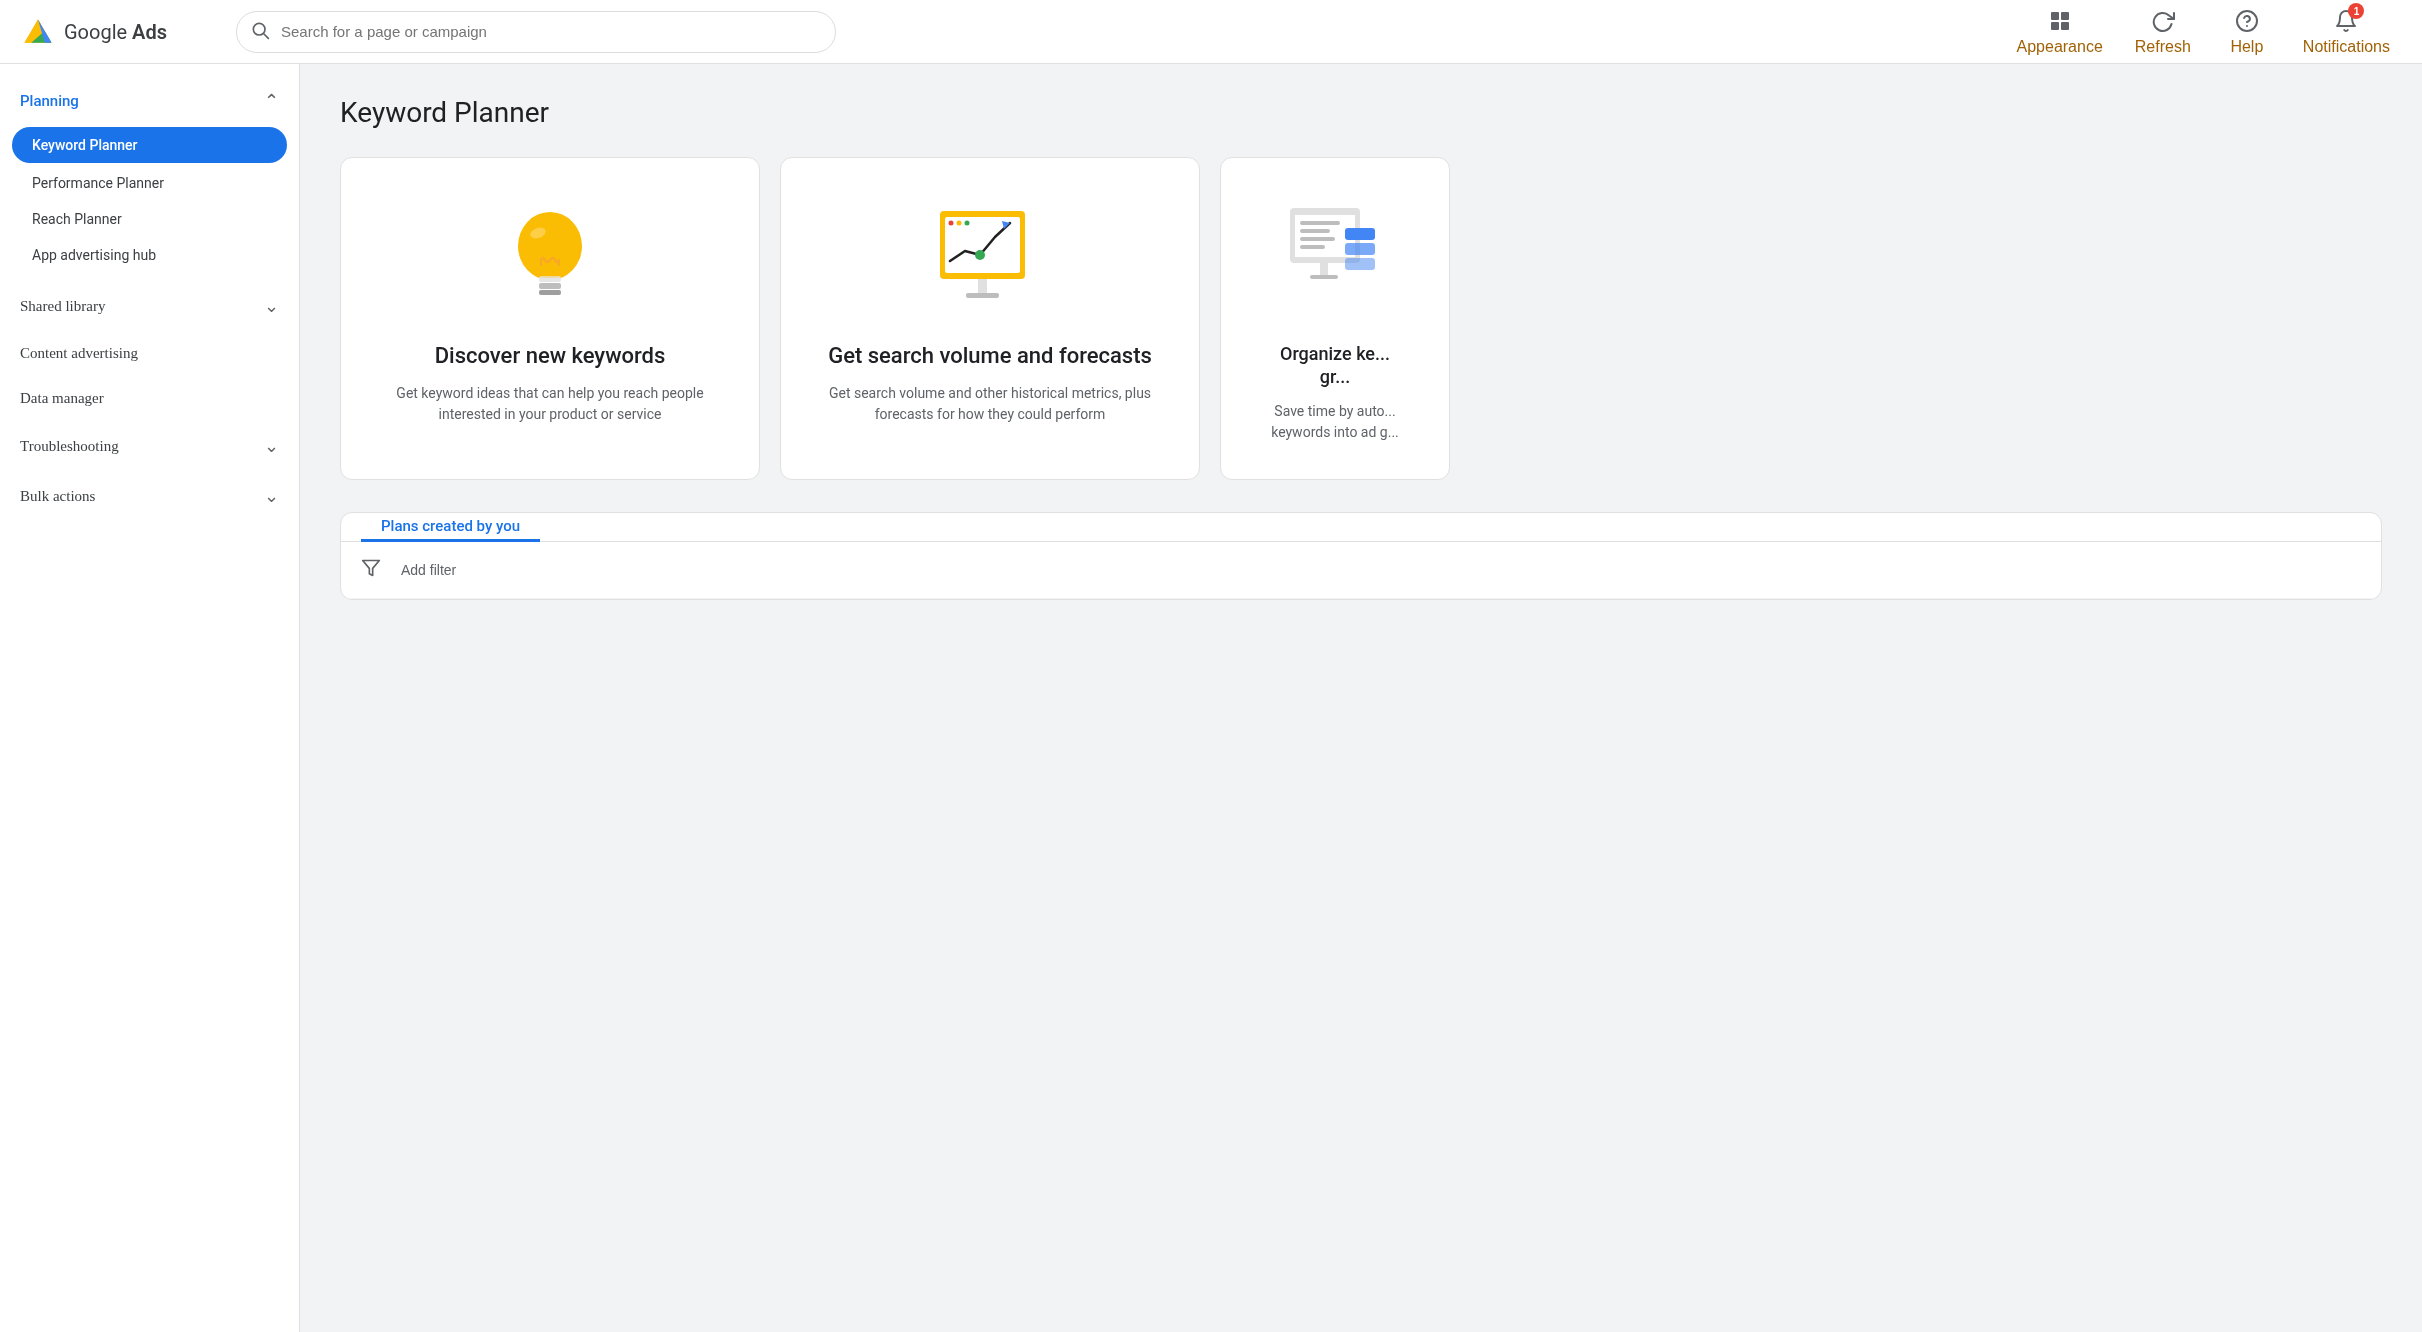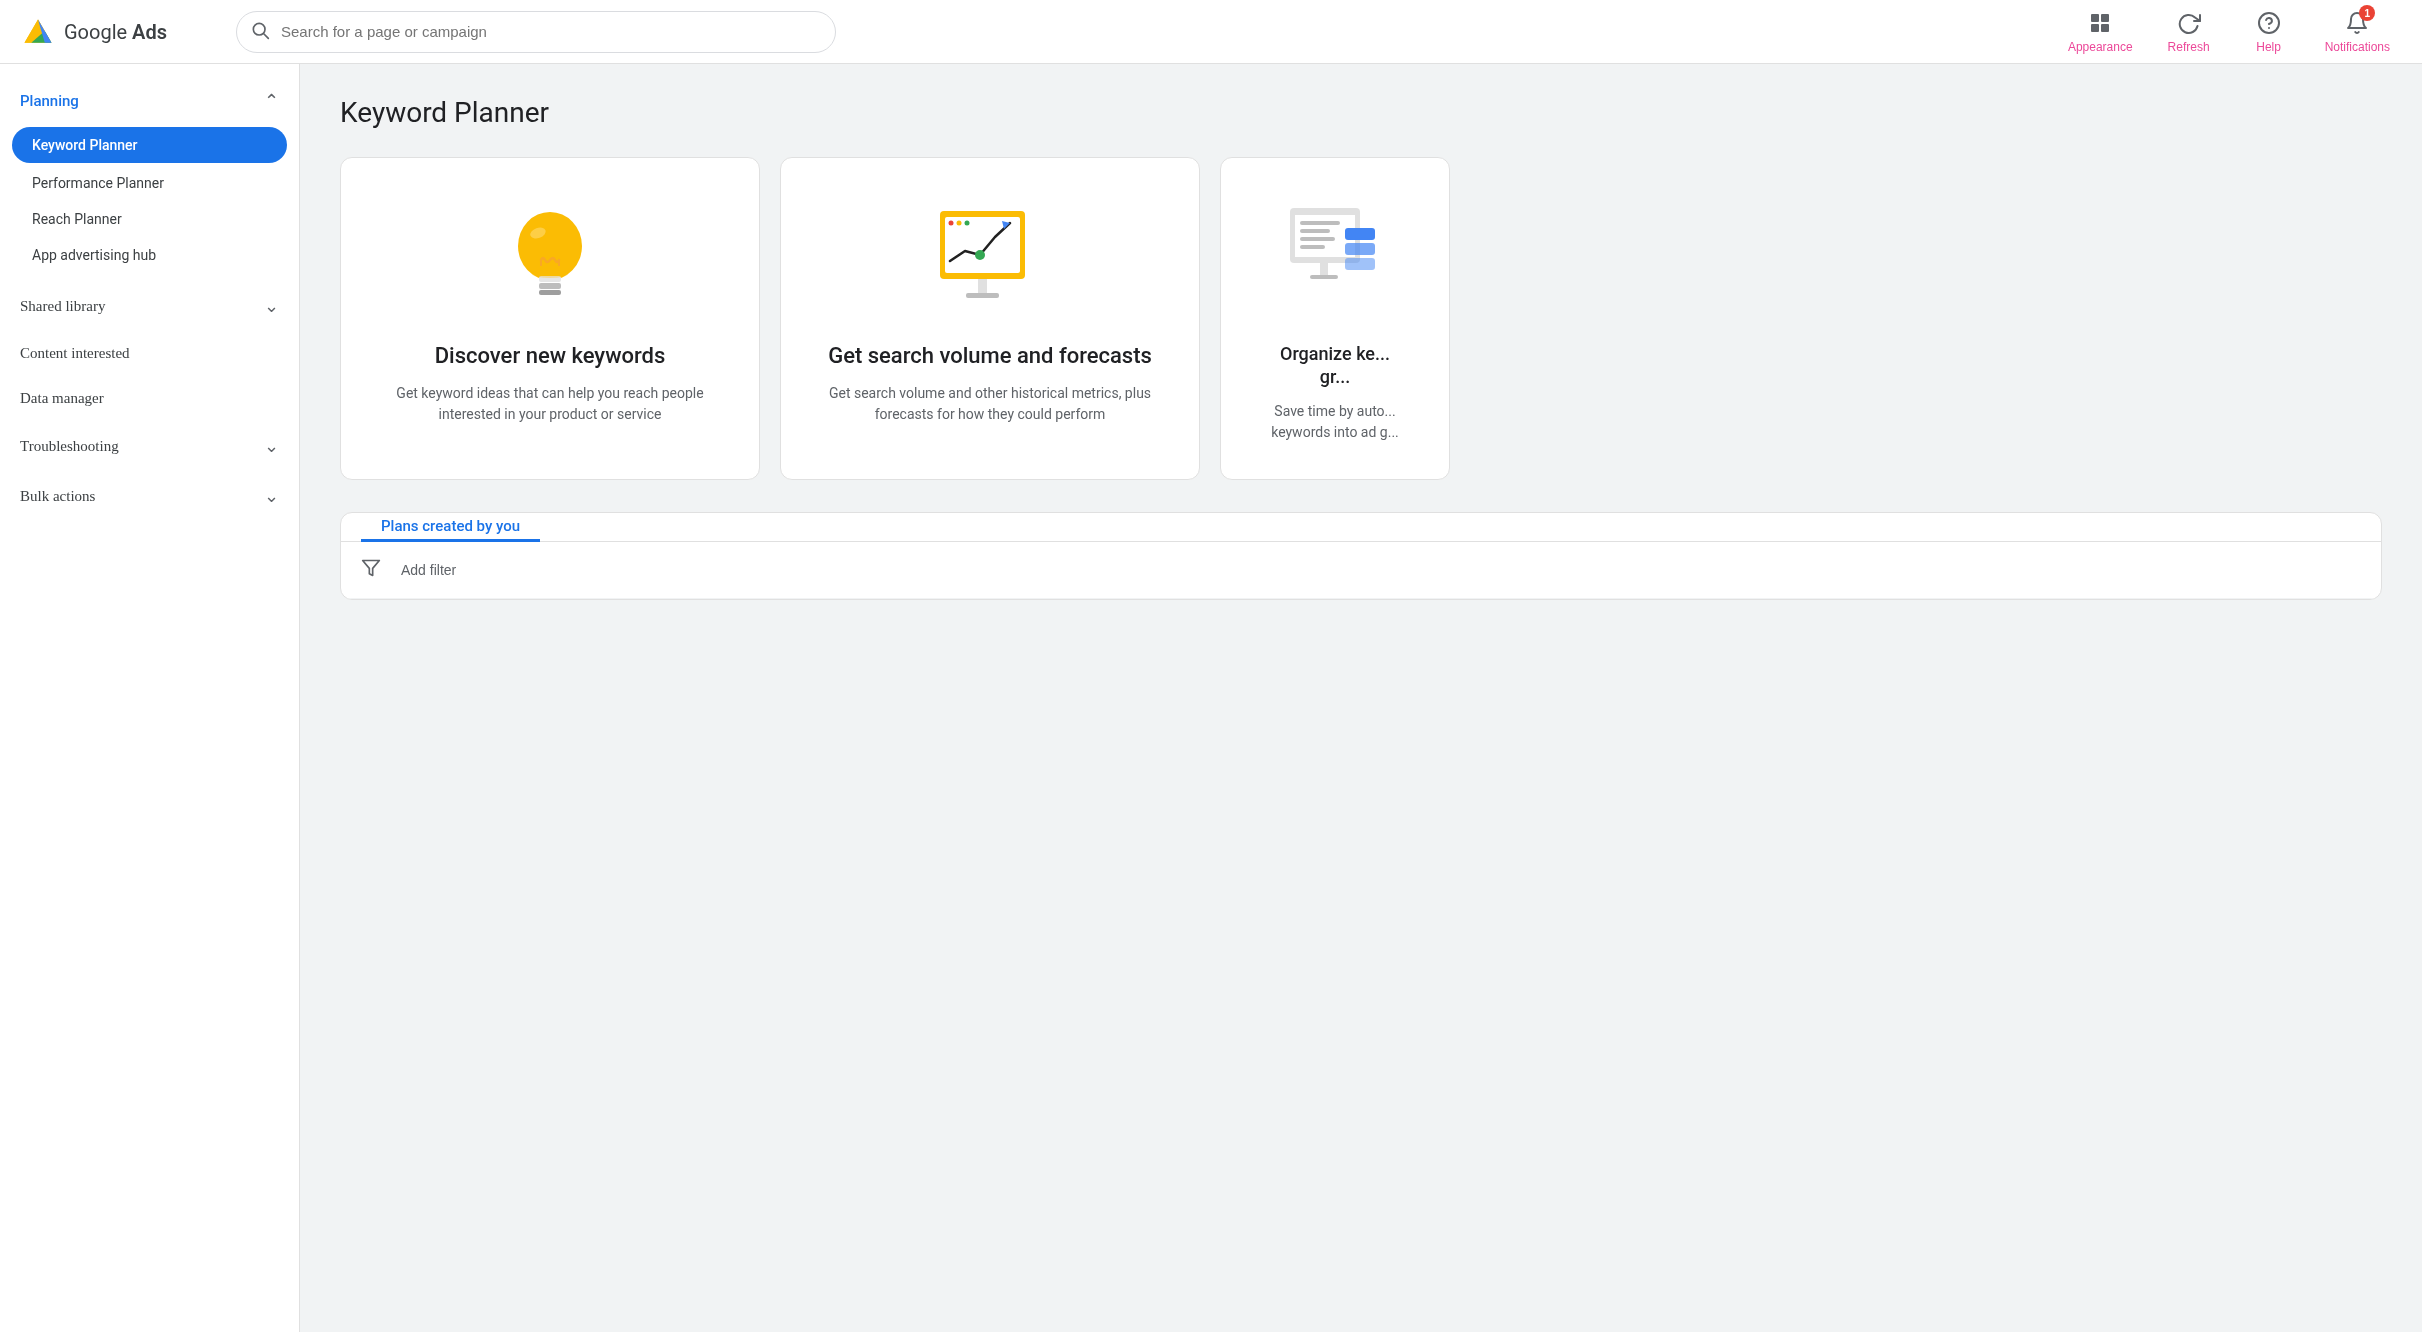--- a/index.html
+++ b/index.html
@@ -96,22 +96,22 @@
     }
     .nav-action-btn .icon-circle {
       width: 28px;
       height: 28px;
       display: flex;
       align-items: center;
       justify-content: center;
       font-size: 20px;
     }
     .nav-action-btn .btn-label {
-      font-size: 12px;
-      color: #ec4899;
+      font-size: 16px;
+      color: #a16207;
       text-align: center;
     }
     .notif-badge {
       position: relative;
     }
     .notif-badge .badge {
       position: absolute;
       top: -4px;
       right: -4px;
       background: #ea4335;
@@ -420,21 +420,21 @@
         </div>
       </div>
     </div>
 
     <div class="sidebar-flat-item">
       <span>Shared library</span>
       <span class="chevron">⌄</span>
     </div>
 
     <div class="sidebar-flat-item">
-      <span>Content interested</span>
+      <span>Content advertising</span>
     </div>
 
     <div class="sidebar-flat-item">
       <span>Data manager</span>
     </div>
 
     <div class="sidebar-flat-item">
       <span>Troubleshooting</span>
       <span class="chevron">⌄</span>
     </div>

